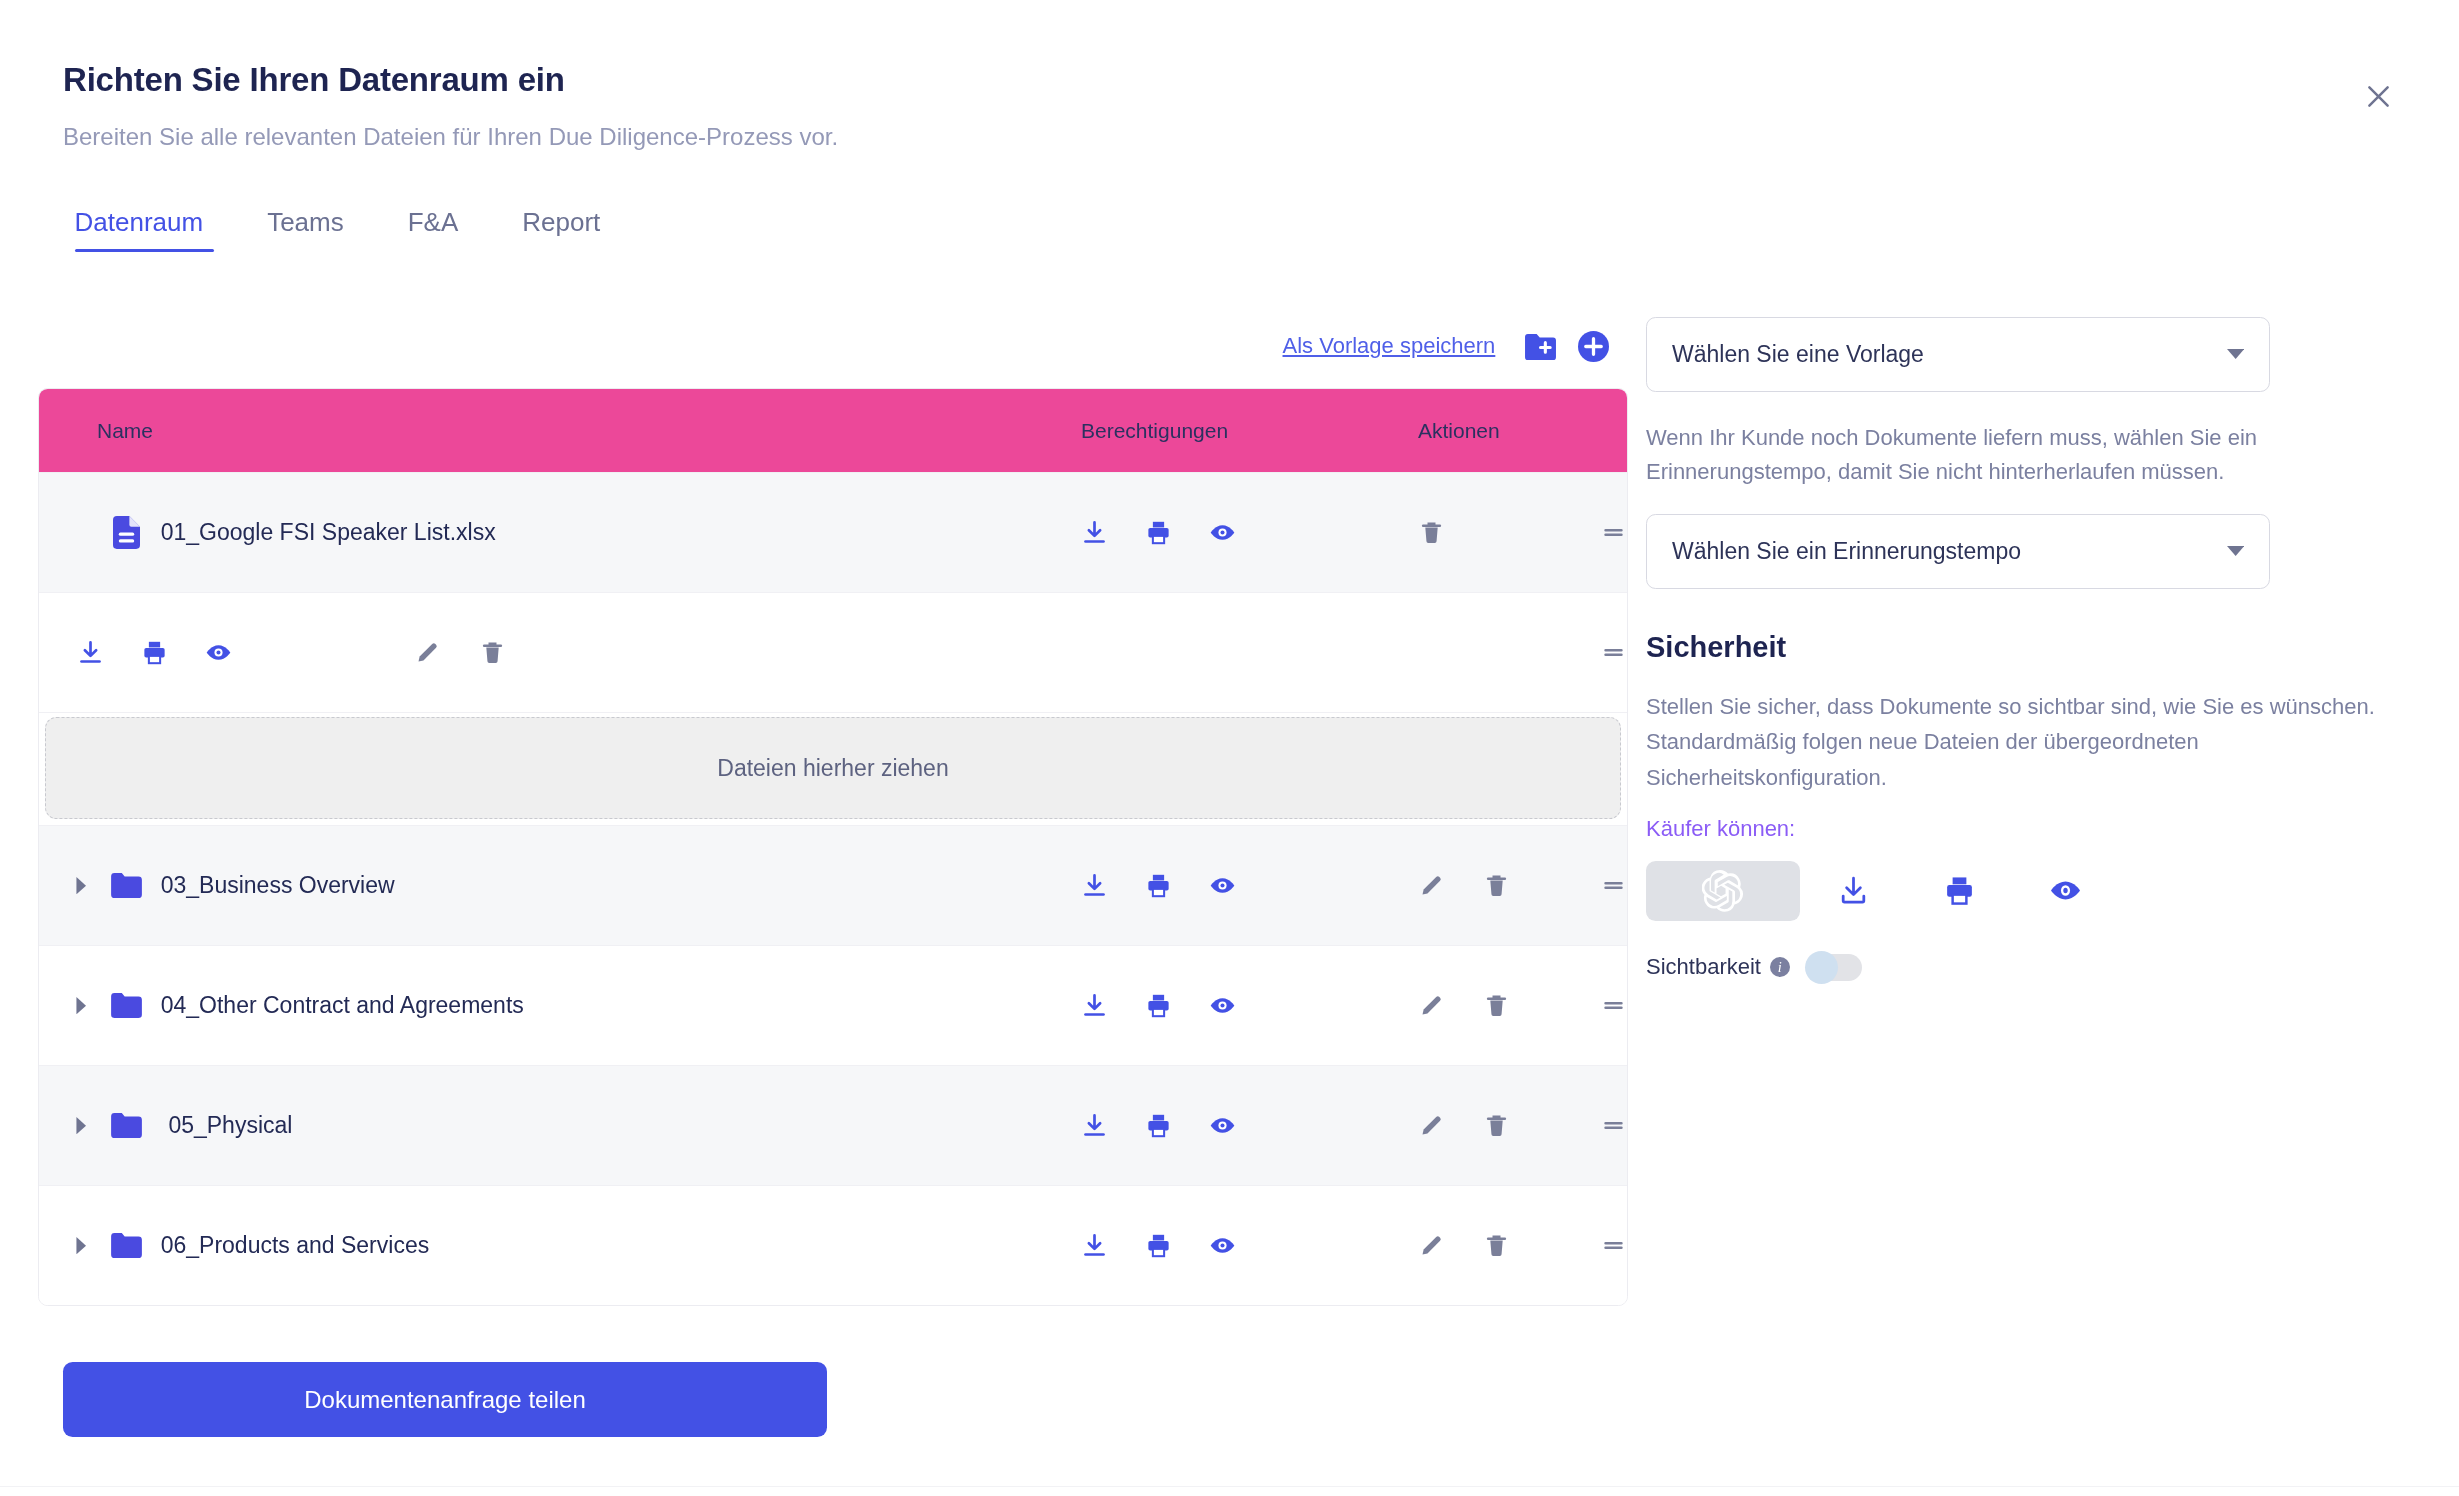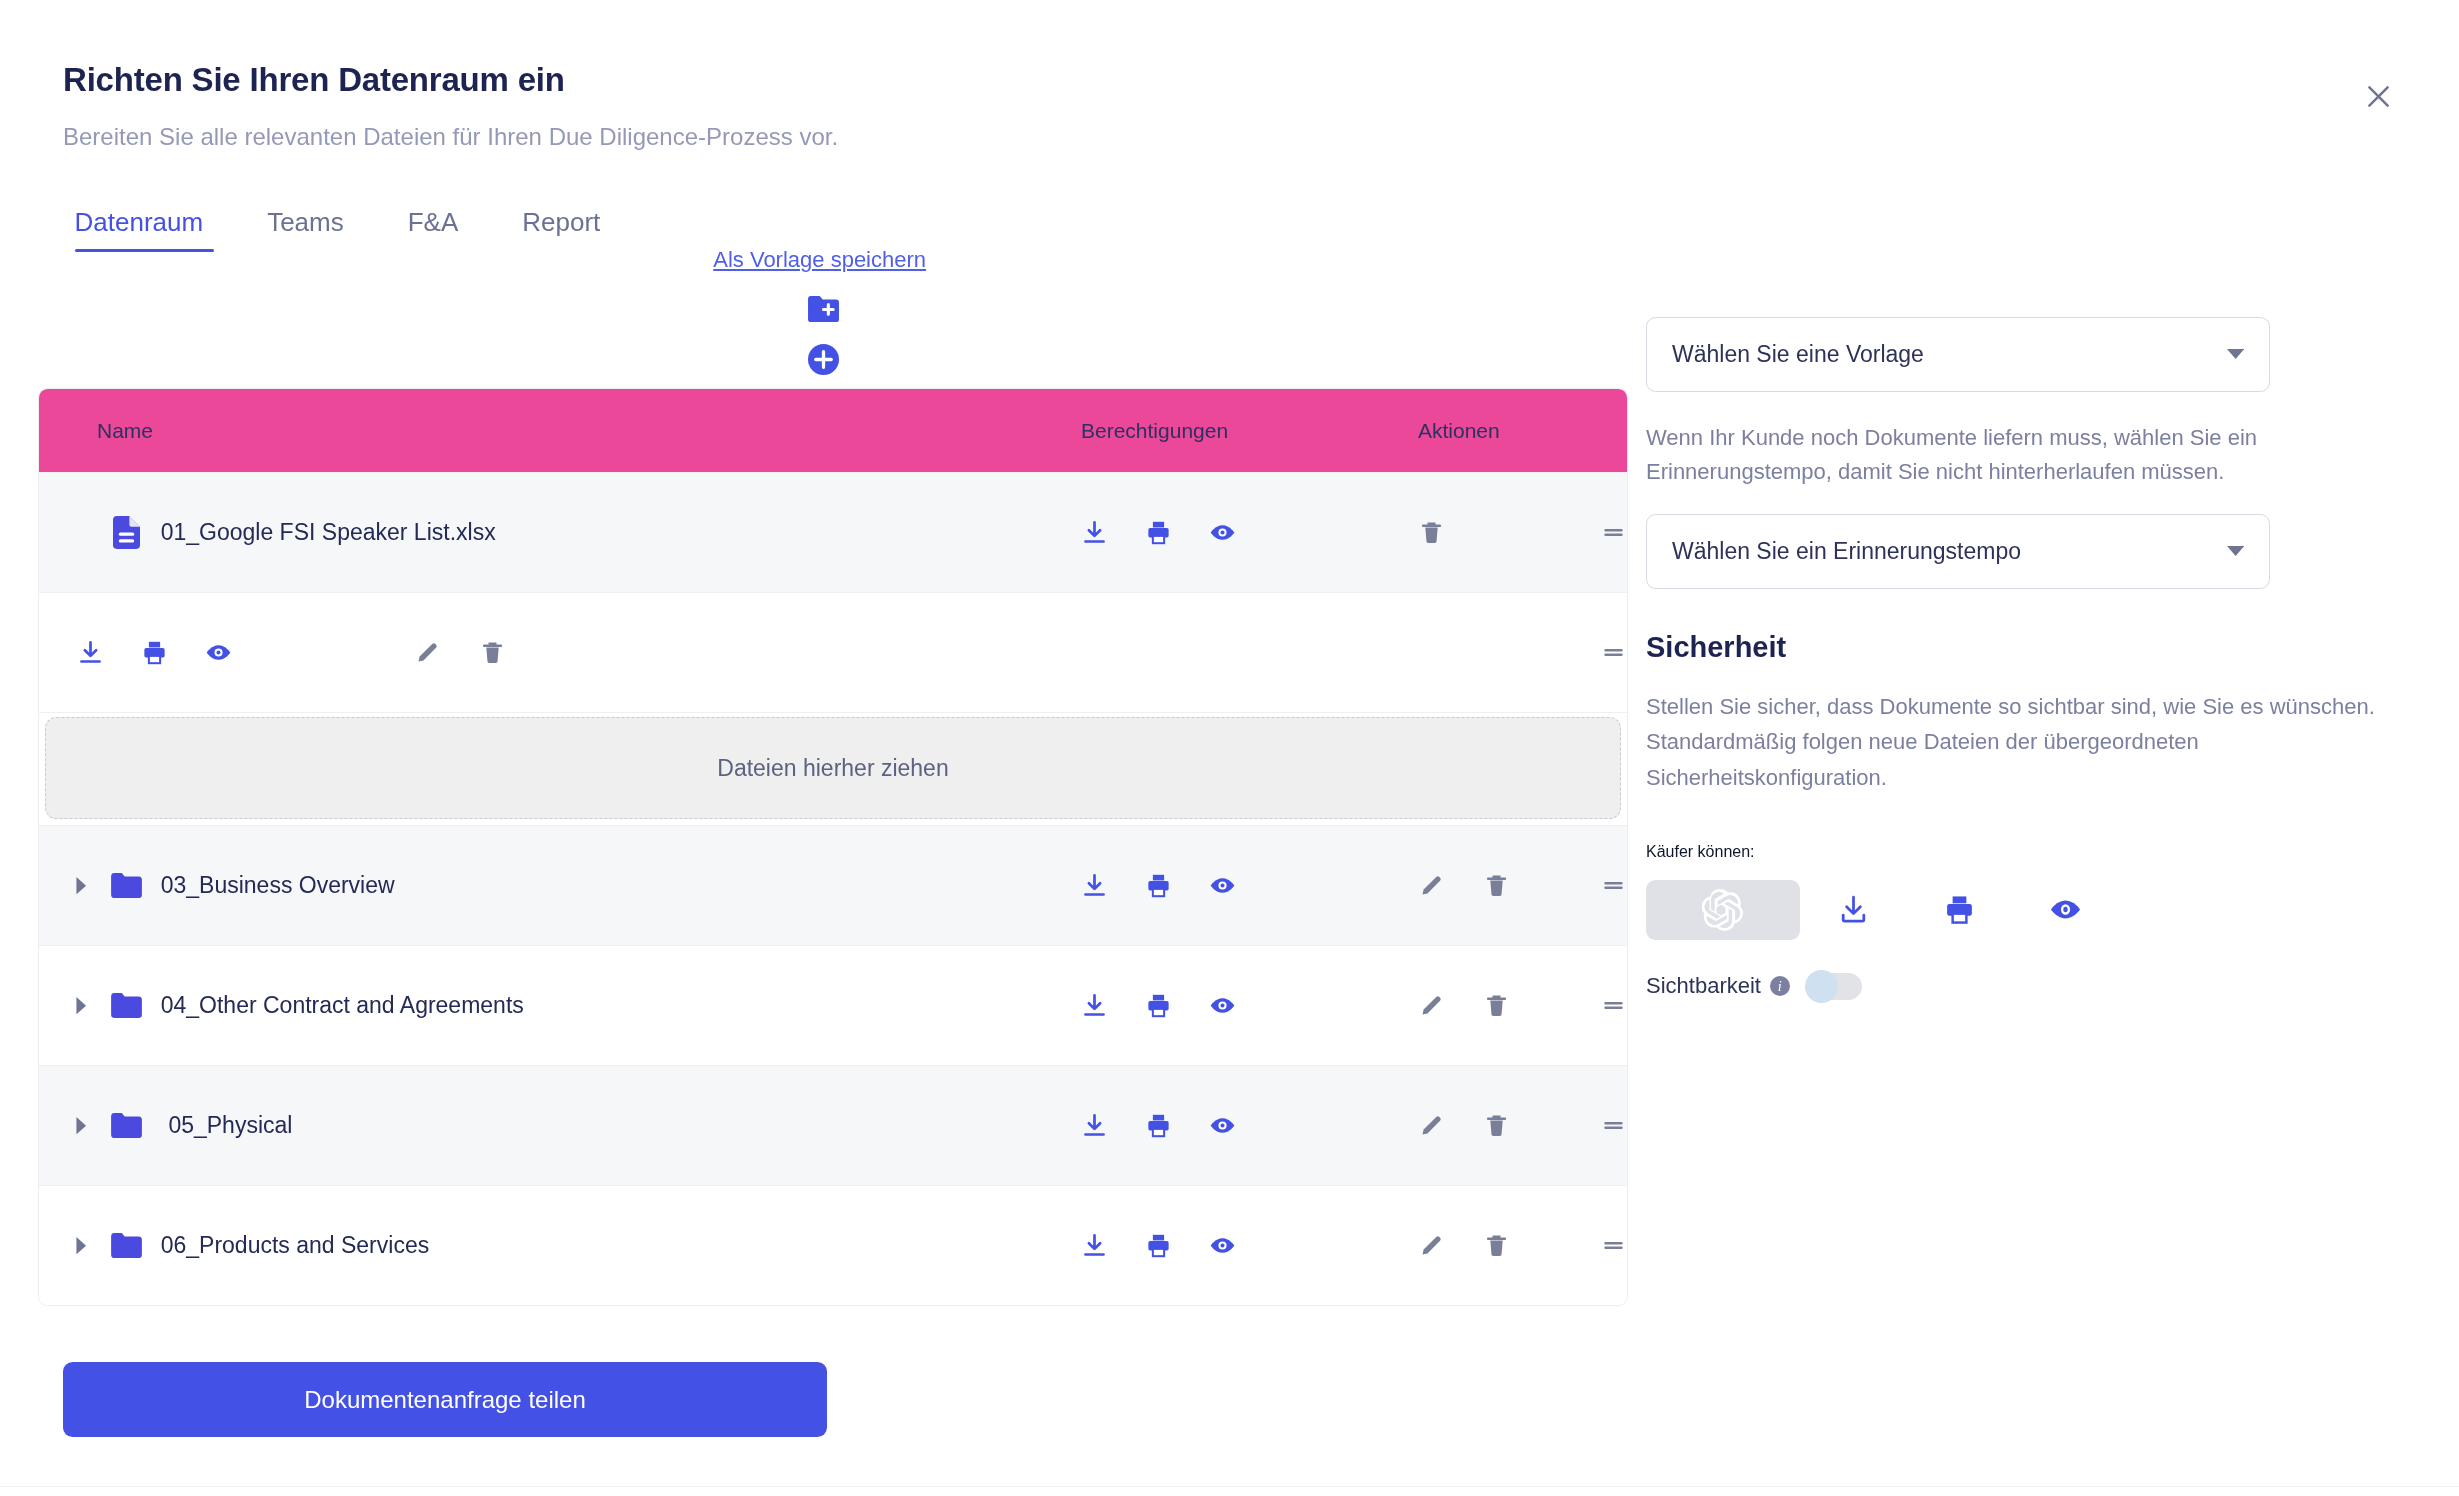--- a/index.html
+++ b/index.html
@@ -100,21 +100,20 @@
     width: 1590px;
   }
   .toolbar {
     display: flex;
     align-items: center;
     justify-content: flex-end;
     gap: 21px;
     height: 58px;
     padding-right: 19px;
     box-sizing: border-box;
-    flex-direction: column;
   }
   .save-template-link {
     font-size: 22px;
     color: #4f5fe8;
     text-decoration: underline;
     cursor: pointer;
     margin-right: 7.7px;
   }
   .icon-btn {
     cursor: pointer;
@@ -282,23 +281,23 @@
     font-weight: bold;
     color: #1e2451;
   }
   .section-body {
     margin: 25px 0 0 0;
     font-size: 22px;
     line-height: 1.6;
     color: #7b80a0;
   }
   .buyers-label {
-    margin: 48px 0 0 0;
-    font-size: 16px;
-    color: #0f172a;
+    margin: 21px 0 0 0;
+    font-size: 22px;
+    color: #8b5cf6;
   }
   .perm-row {
     margin-top: 19px;
     display: flex;
     align-items: center;
     gap: 0;
   }
   .chip {
     width: 154px;
     height: 60px;

